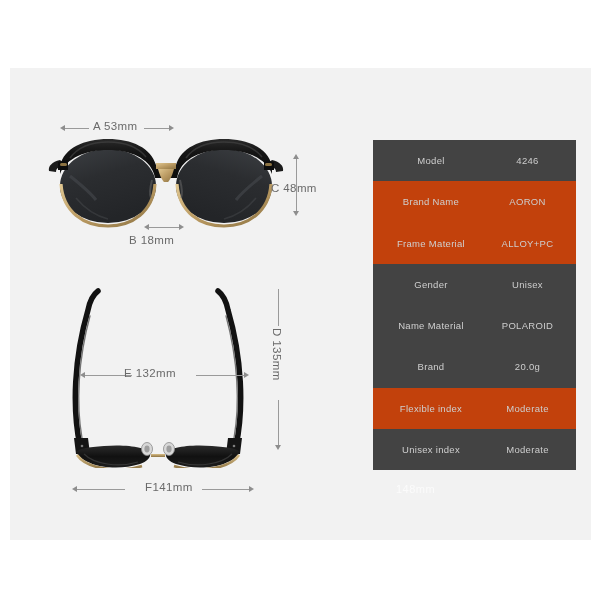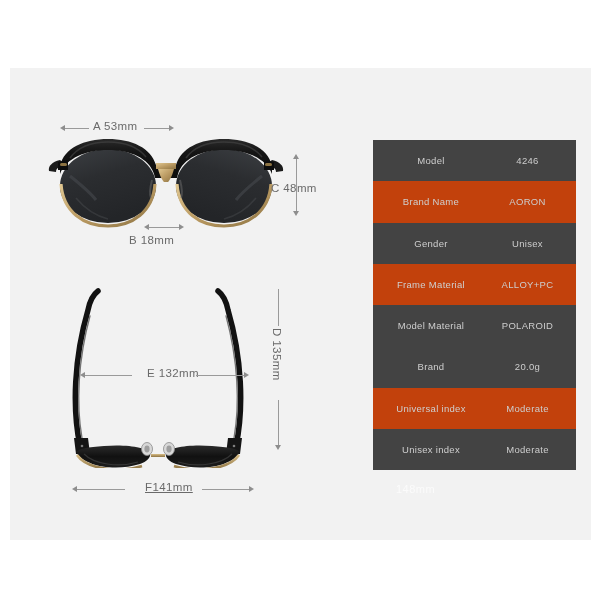--- a/index.html
+++ b/index.html
@@ -292,60 +292,60 @@
     <div class="tick-v" style="left:277.5px; top:289px; width:1px; height:1px;"></div>
     <div class="vline" style="left:277.5px; top:289px; height:37px;"></div>
     <div class="dim-label vert" style="left:283px; top:328px;">D 135mm</div>
     <div class="vline" style="left:277.5px; top:400px; height:45px;"></div>
     <div class="arrow down" style="left:275px; top:445px;"></div>
   </div>
 
   <div>
     <div class="arrow left" style="left:80px;  top:372px;"></div>
     <div class="hline" style="left:85px;  top:374.5px; width:47px;"></div>
-    <div class="dim-label" style="left:147px; top:367px;">E 132mm</div>
+    <div class="dim-label" style="left:124px; top:367px;">E 132mm</div>
     <div class="hline" style="left:196px; top:374.5px; width:48px;"></div>
     <div class="arrow right" style="left:244px; top:372px;"></div>
   </div>
 
   <div>
     <div class="arrow left" style="left:72px;  top:486px;"></div>
     <div class="hline" style="left:77px;  top:488.5px; width:48px;"></div>
-    <div class="dim-label" style="left:145px; top:481px;text-decoration:underline;">F141mm</div>
+    <div class="dim-label" style="left:145px; top:481px;">F141mm</div>
     <div class="hline" style="left:202px; top:488.5px; width:47px;"></div>
     <div class="arrow right" style="left:249px; top:486px;"></div>
   </div>
 
   <div class="spec-table">
     <div class="spec-row odd">
       <div class="spec-key">Model</div>
       <div class="spec-val">4246</div>
     </div>
     <div class="spec-row even">
       <div class="spec-key">Brand Name</div>
       <div class="spec-val">AORON</div>
     </div>
-    <div class="spec-row odd">
-      <div class="spec-key">Gender</div>
-      <div class="spec-val">Unisex</div>
-    </div>
     <div class="spec-row even">
       <div class="spec-key">Frame Material</div>
       <div class="spec-val">ALLOY+PC</div>
     </div>
     <div class="spec-row odd">
-      <div class="spec-key">Model Material</div>
+      <div class="spec-key">Gender</div>
+      <div class="spec-val">Unisex</div>
+    </div>
+    <div class="spec-row odd">
+      <div class="spec-key">Name Material</div>
       <div class="spec-val">POLAROID</div>
     </div>
     <div class="spec-row odd">
       <div class="spec-key">Brand</div>
       <div class="spec-val">20.0g</div>
     </div>
     <div class="spec-row even">
-      <div class="spec-key">Universal index</div>
+      <div class="spec-key">Flexible index</div>
       <div class="spec-val">Moderate</div>
     </div>
     <div class="spec-row odd">
       <div class="spec-key">Unisex index</div>
       <div class="spec-val">Moderate</div>
     </div>
   </div>
 
   <div class="ghost-text">148mm</div>
 

